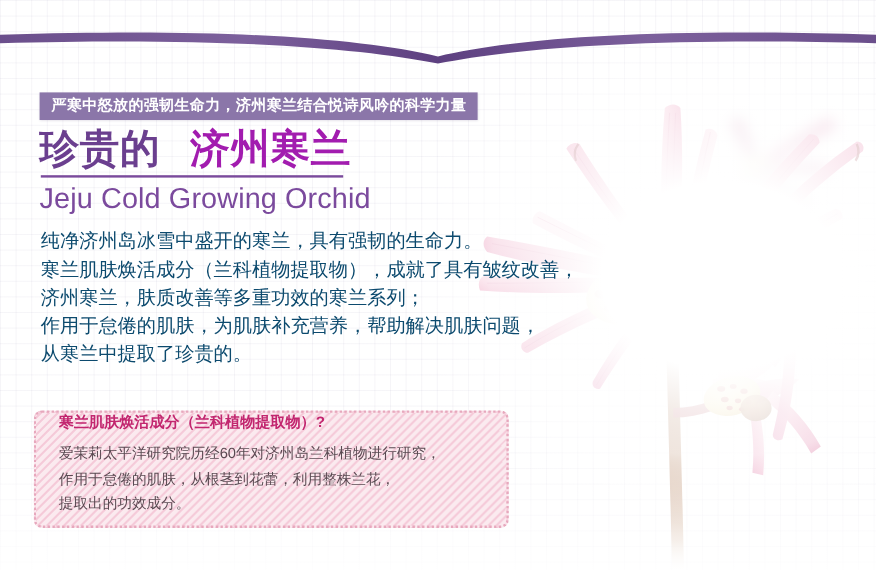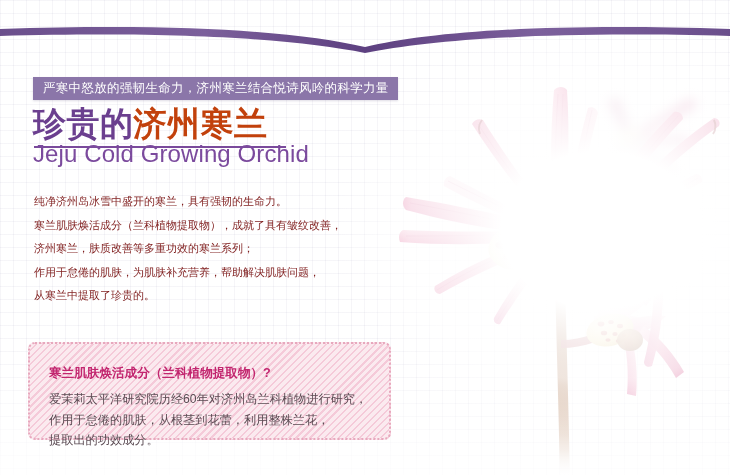--- a/index.html
+++ b/index.html
@@ -29,62 +29,62 @@
   }
   
   .top-swoosh{position:absolute;left:0;top:0;width:730px;height:62px;}
   
   .banner{
     position:absolute;left:33px;top:77px;
     height:23px;line-height:23px;
     padding:0 9px 0 10px;
     background:#8b76a9;
     color:#ffffff;
-    font-size:12.5px;font-weight:normal;
+    font-size:12.5px;font-weight:bold;
     letter-spacing:.3px;
     white-space:nowrap;
     box-shadow:0 1px 2px rgba(80,60,110,.18);
     text-align:center;
   }
   
   .headline{
     position:absolute;left:33px;top:104px;
     font-size:33px;font-weight:bold;line-height:40px;
     white-space:nowrap;letter-spacing:.5px;
   }
   .hl-a{color:#6b3f8f;}
-  .hl-b{color:#c2410c;}
+  .hl-b{color:#a21caf;margin-left:25px;}
   .rule{
     position:absolute;left:34px;top:146px;width:252px;height:2px;
     background:#7a4a9c;
   }
   .subhead{
-    position:absolute;left:33px;top:138px;
+    position:absolute;left:33px;top:150px;
     font-size:24px;line-height:32px;font-weight:normal;
     color:#7b4a9d;white-space:nowrap;letter-spacing:.1px;
   }
   
   .body-copy{
     position:absolute;left:34px;top:190px;width:410px;
-    font-size:11px;line-height:23.5px;
-    color:#7f1d1d;
+    font-size:16px;line-height:23.5px;
+    color:#0c4a6e;
   }
   .body-copy p{margin:0;white-space:nowrap;}
   
   .infobox{
-    position:absolute;left:28px;top:342px;width:363px;height:98px;
+    position:absolute;left:28px;top:342px;width:396px;height:98px;
     border:2px dotted #e7a8bd;
     border-radius:7px;
     background-color:#fbeaef;
     background-image:repeating-linear-gradient(
         -45deg,
         rgba(240,175,198,.55) 0px, rgba(240,175,198,.55) 1.6px,
         rgba(255,255,255,0) 1.6px, rgba(255,255,255,0) 5px);
     box-sizing:border-box;
-    padding:21px 0 0 19px;
+    padding:0 0 0 19px;
   }
   .infobox h4{
     margin:0 0 7px 0;
     font-size:12.6px;font-weight:bold;color:#c2266f;
     white-space:nowrap;
   }
   .infobox .ib-body{
     font-size:12.2px;line-height:20.5px;color:#5a4a52;
   }
   .infobox .ib-body p{margin:0;white-space:nowrap;}

